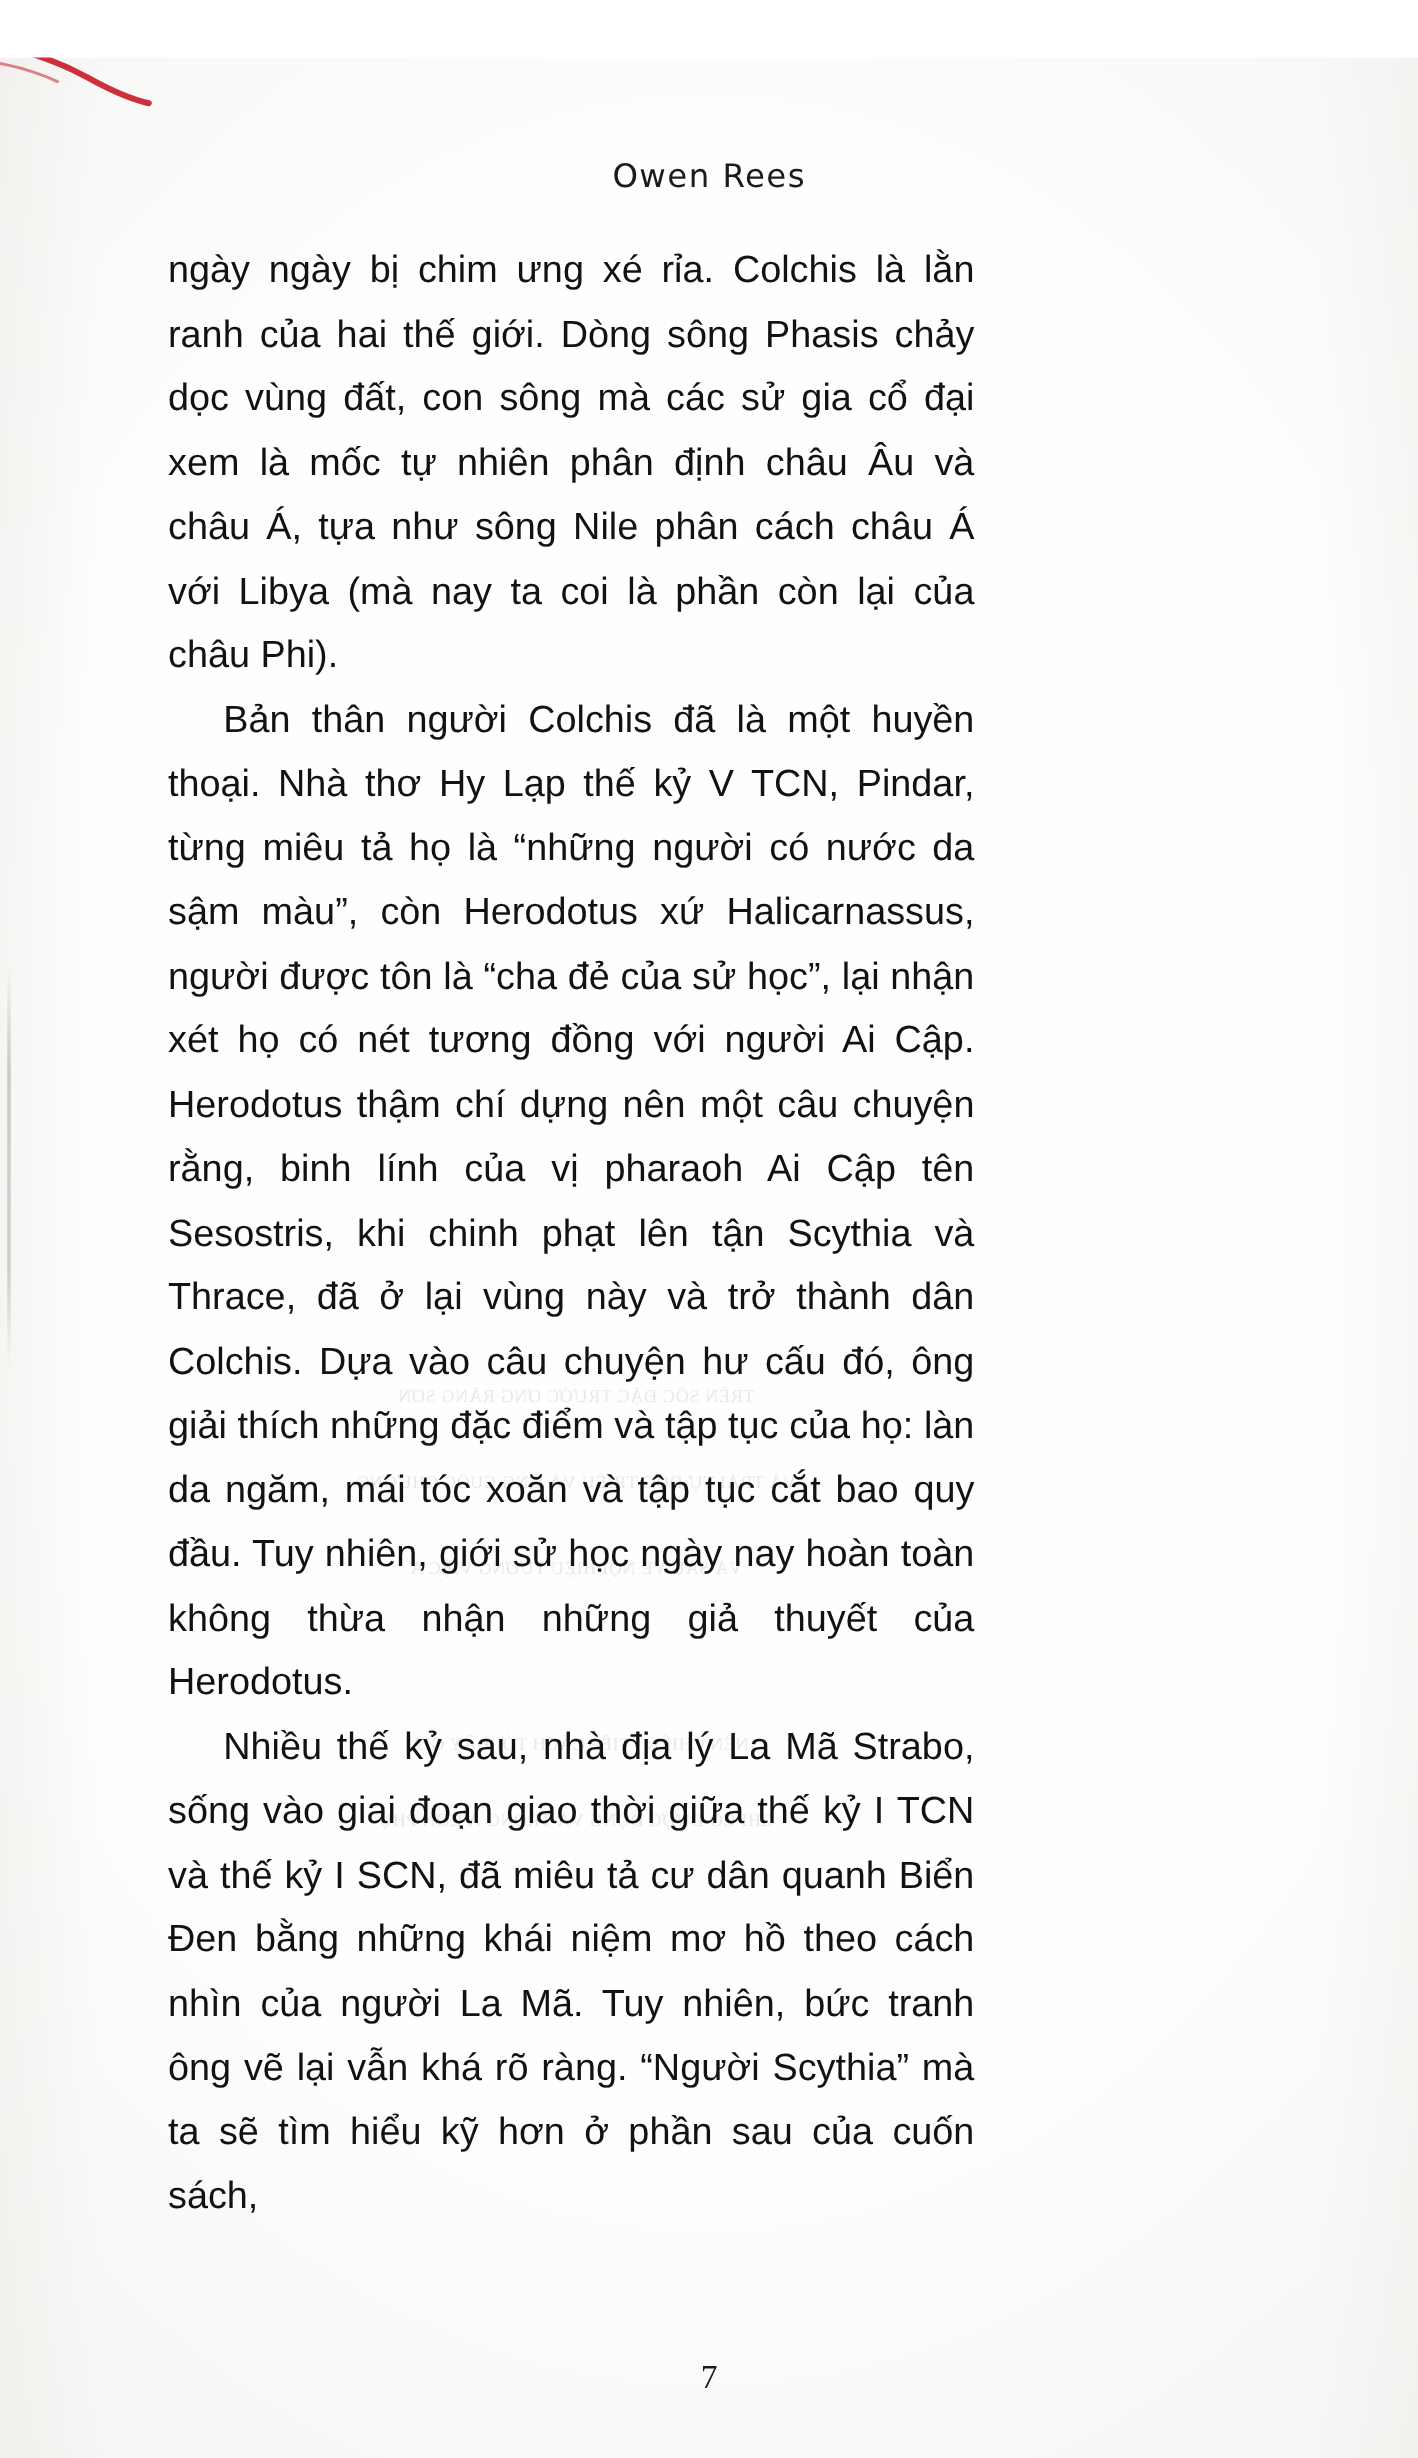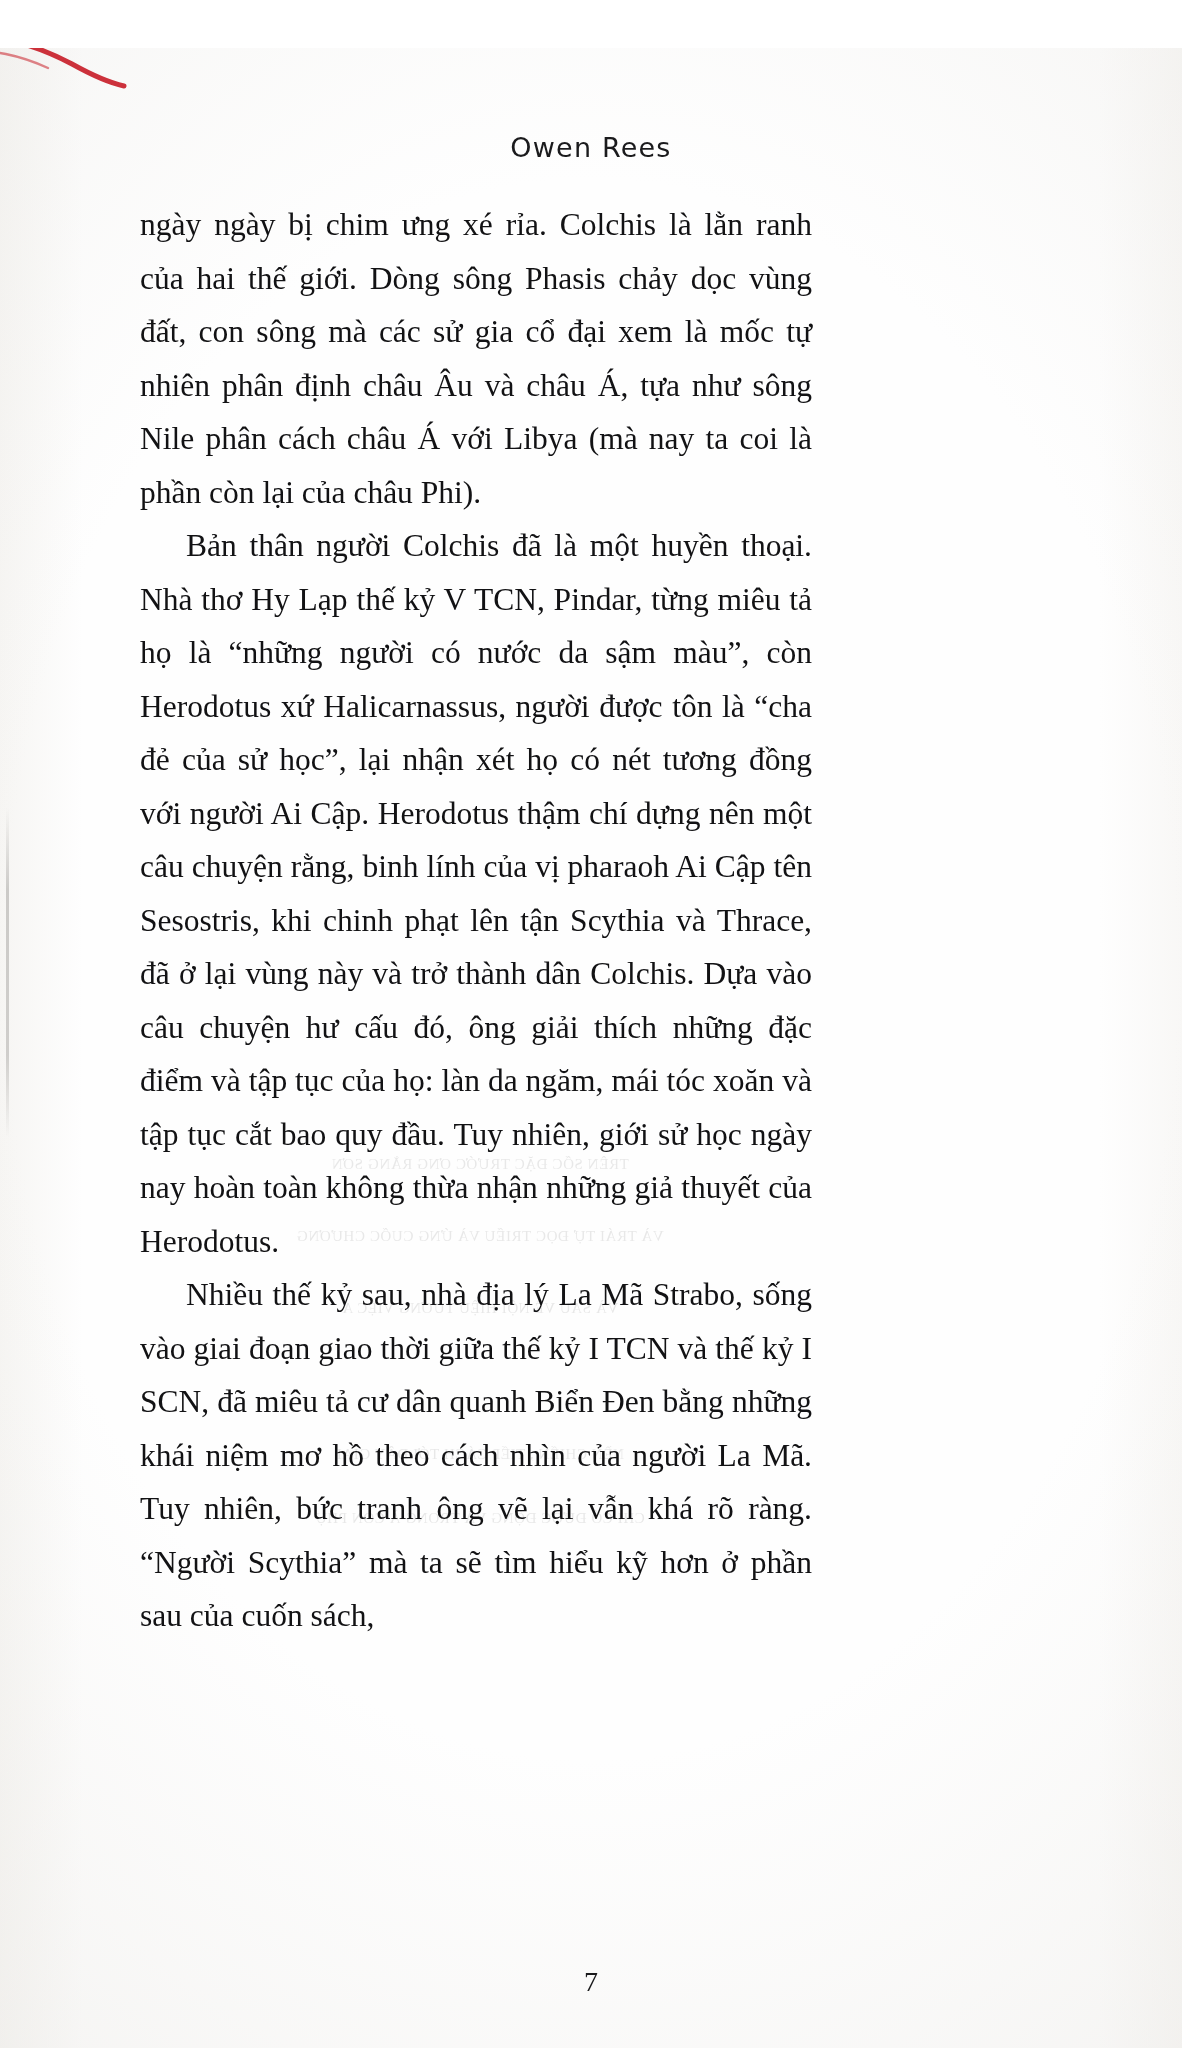--- a/index.html
+++ b/index.html
@@ -61,21 +61,21 @@
 
   
   .text-column {
     position: absolute;
     top: 150px;
     left: 140px;
     width: 672px;
   }
 
   .para {
-    font-family: Liberation Serif, serif;
+    font-family: Liberation Sans, sans-serif;
     font-size: 31.5px;
     line-height: 53.5px;
     color: #121214;
     text-align: justify;
     text-justify: inter-word;
     margin: 0;
     -webkit-font-smoothing: antialiased;
   }
   .para + .para {
     margin-top: 0px;

